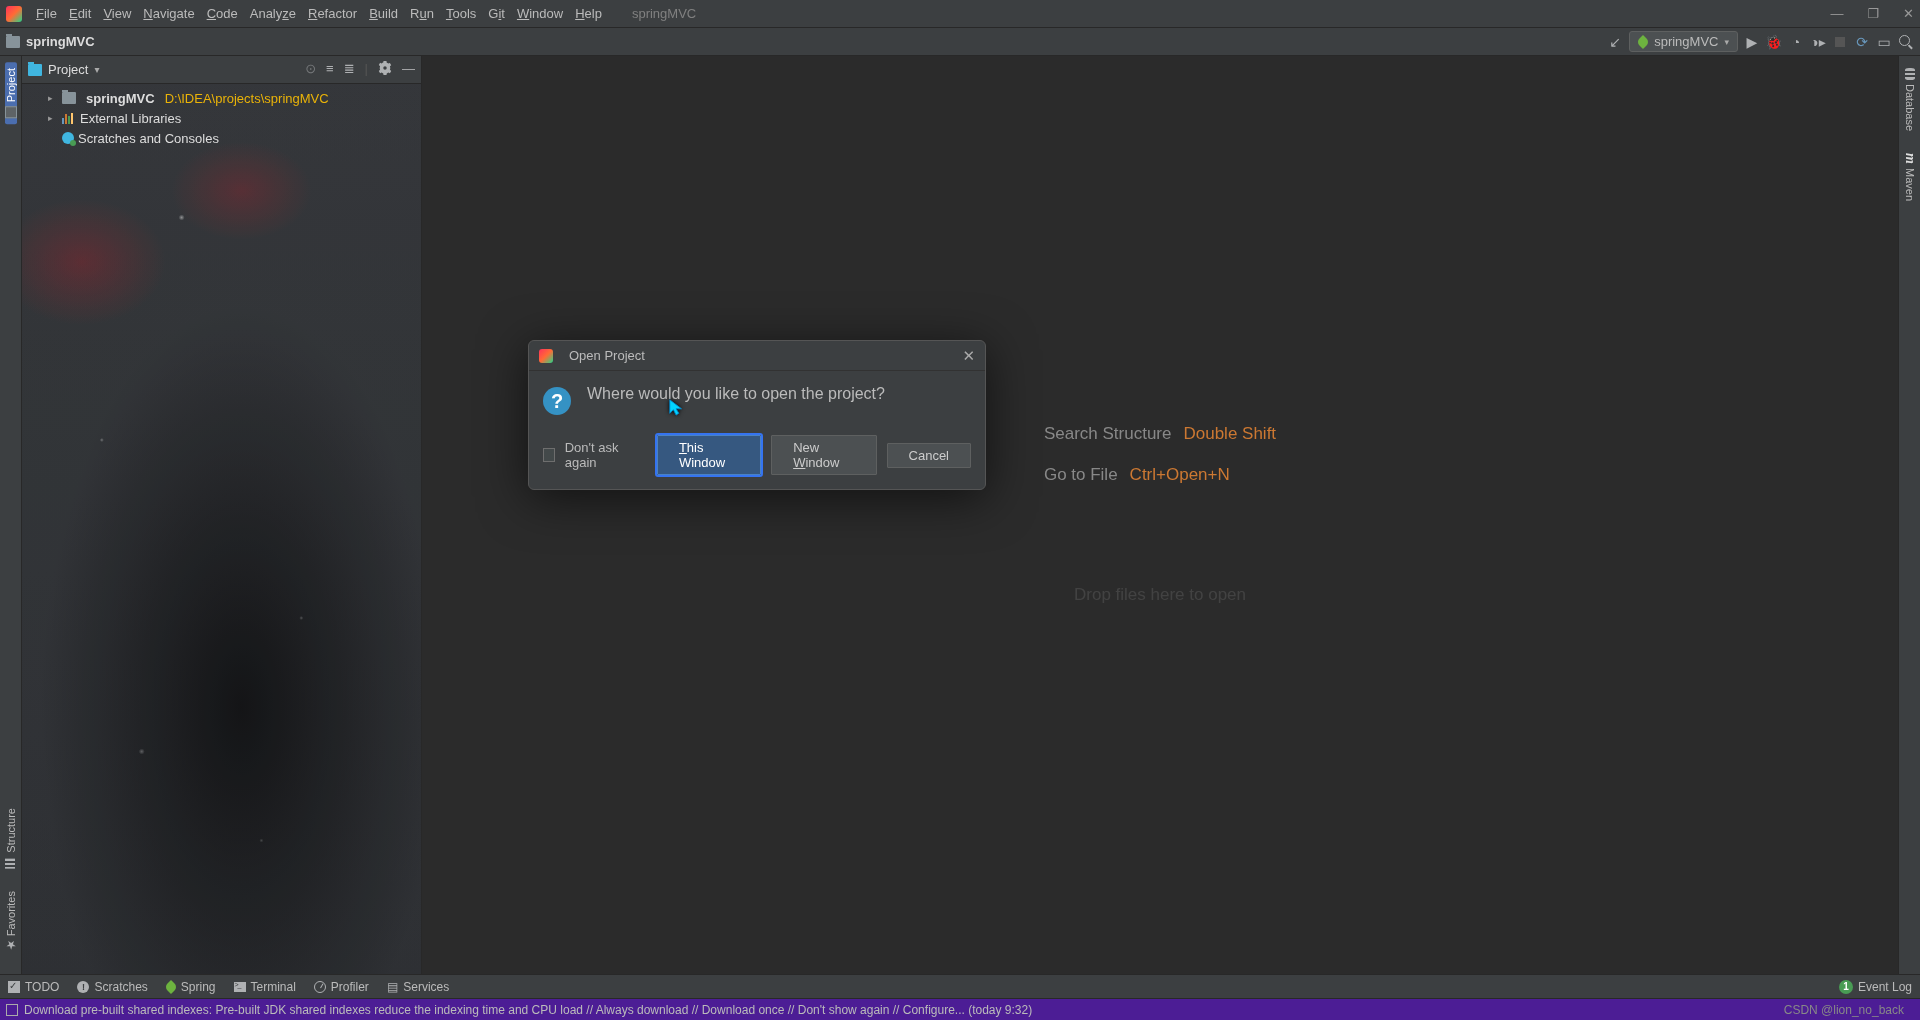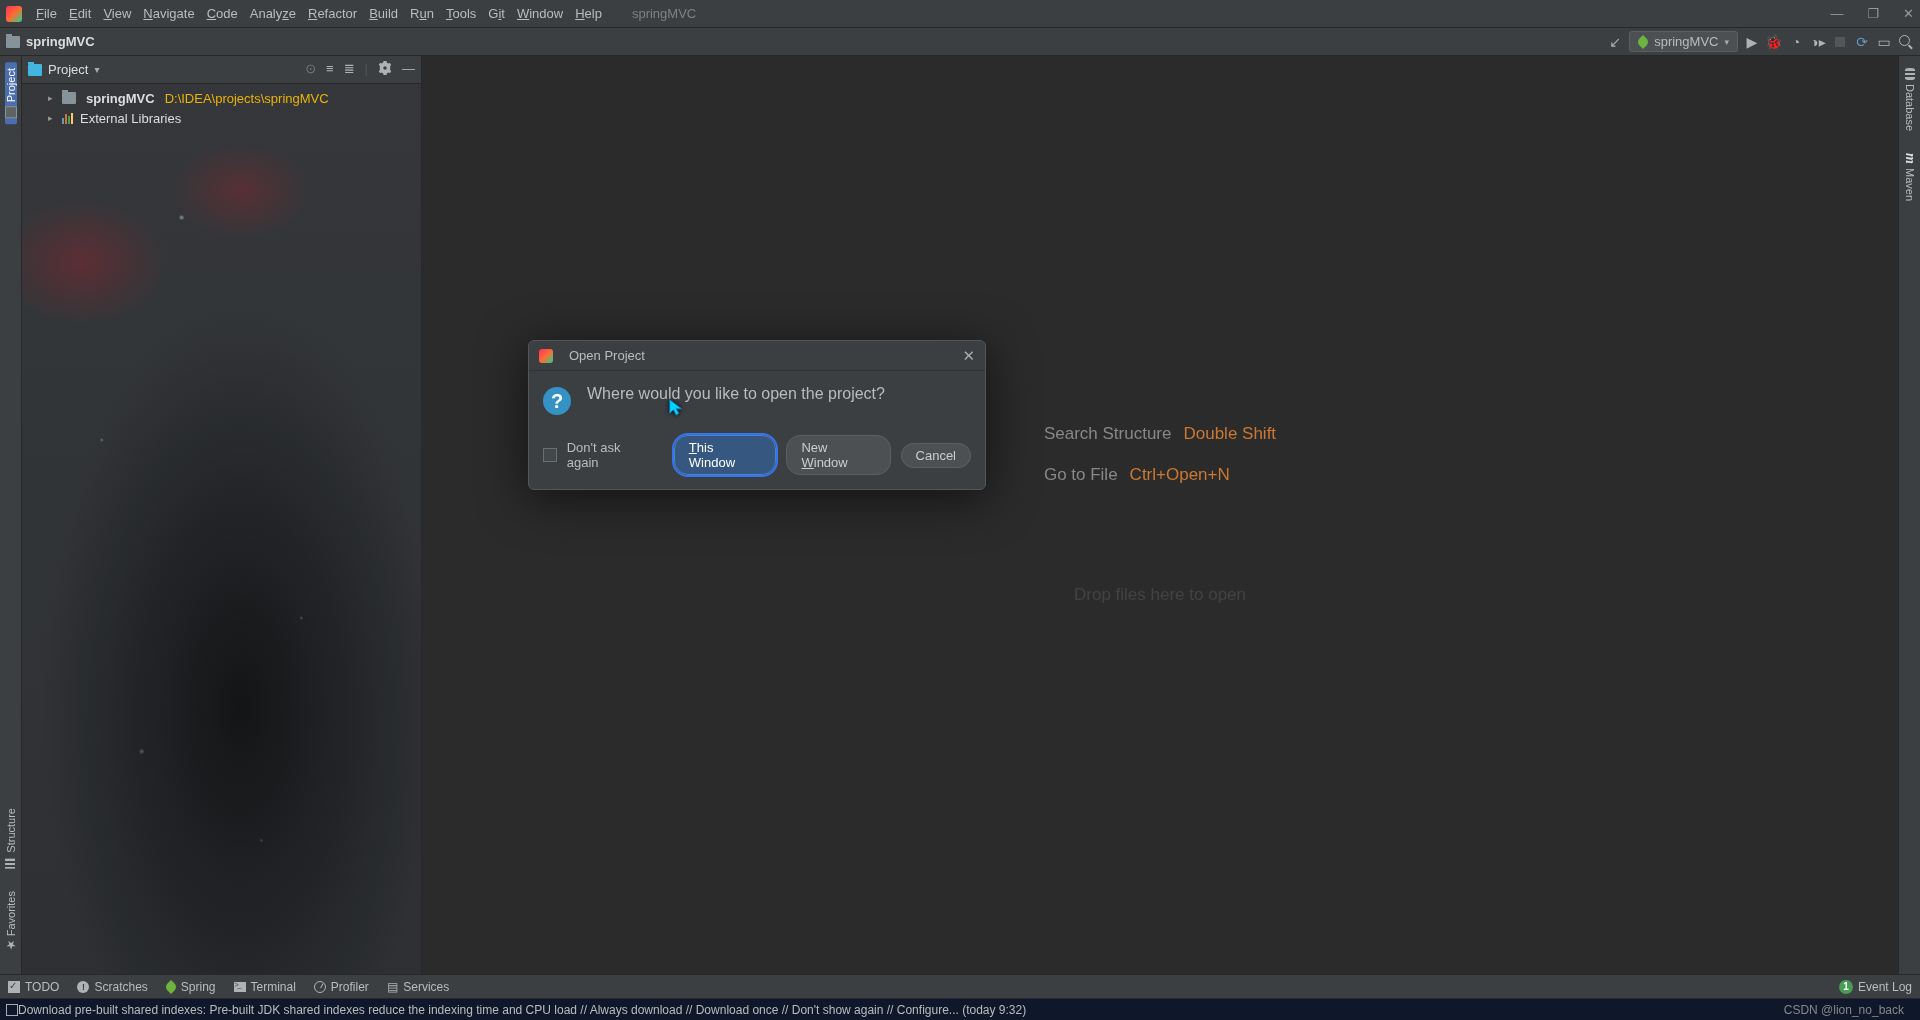--- a/index.html
+++ b/index.html
@@ -93,39 +93,39 @@
 .badge-1 { width:14px; height:14px; border-radius:50%; background:#499c54; color:#fff; font-size:10px; display:flex; align-items:center; justify-content:center; font-weight:bold;}
 .todo-ico { width:12px; height:12px; background:#afb1b3; position:relative; }
 .todo-ico::after { content:'✓'; position:absolute; color:#3c3f41; font-size:10px; left:1px; top:-1px; }
 .warn-ico { width:12px; height:12px; border-radius:50%; background:#afb1b3; color:#3c3f41; font-size:9px; display:flex; align-items:center; justify-content:center; font-weight:bold; }
 .term-ico { width:12px; height:10px; background:#afb1b3; position:relative; }
 .term-ico::after { content:'>_'; position:absolute; color:#3c3f41; font-size:7px; left:1px; top:-1px; letter-spacing:-1px;}
 .prof-ico { width:12px; height:12px; border:1.5px solid #afb1b3; border-radius:50%; position:relative; }
 .prof-ico::after { content:''; position:absolute; width:1px; height:5px; background:#afb1b3; top:1px; left:5px; transform-origin:bottom; transform:rotate(30deg);}
 .serv-ico { color:#afb1b3; font-size:12px;}
 
-.statusbar { height:22px; background:#0f172a; border-top:1px solid #282828; display:flex; align-items:center; padding:0 6px; font-size:12px; color:#bbb; }
+.statusbar { height:22px; background:#4c1d95; border-top:1px solid #282828; display:flex; align-items:center; padding:0 6px; font-size:12px; color:#bbb; gap:6px; }
 .win-ico { width:12px; height:12px; border:1px solid #aaa; }
 .statusbar .spacer { flex:1; }
 .watermark { color:#888; padding-right:10px; }
 
 .dialog-shadow { position:absolute; left:528px; top:340px; width:458px; filter:drop-shadow(0 8px 24px rgba(0,0,0,.6)); z-index:100; }
 .dialog { background:#3c3f41; border:1px solid #555; border-radius:6px; overflow:hidden; }
 .dlg-title { height:30px; display:flex; align-items:center; padding:0 10px; gap:8px; border-bottom:1px solid #323232; }
 .dlg-title .close { margin-left:auto; color:#aaa; cursor:pointer; font-size:15px;}
 .dlg-body { padding:14px 14px 14px 14px; display:flex; gap:16px; }
 .q-icon { width:28px; height:28px; border-radius:50%; background:#3592c4; color:#fff; font-size:20px; font-weight:bold; display:flex; align-items:center; justify-content:center; flex-shrink:0; margin-top:2px;}
 .dlg-msg { color:#bbb; font-size:16px; }
 .pointer { position:absolute; left:668px; top:398px; z-index:101; width:18px; height:18px;}
 .pointer svg { filter:drop-shadow(0 0 2px #000);}
 .dlg-buttons { padding:6px 14px 14px 14px; display:flex; align-items:center; gap:10px; }
 .chk { width:14px; height:14px; border:1px solid #6e6e6e; background:#43494a; }
 .chk-lbl { color:#bbb; }
 .dlg-buttons .gap { flex:1; }
-.btn { padding:4px 14px; border-radius:14px; background:#4c5052; border:1px solid #5e6060; color:#ccc; cursor:pointer; font-size:13px;}
+.btn { padding:4px 21px; border-radius:1px; background:#4c5052; border:1px solid #5e6060; color:#ccc; cursor:pointer; font-size:13px;}
 .btn.primary { background:#365880; border:1px solid #4a82c4; color:#fff; outline:2px solid #3574f0; outline-offset:0;}
 .btn u { text-decoration:underline; }
 </style>
 </head>
 <body>
 
 <div class="menubar">
   <div class="app-icon"></div>
   <div class="menu"><u>F</u><span>ile</span></div>
   <div class="menu"><u>E</u>dit</div>
@@ -217,20 +217,25 @@
       <div class="tree-row l2">
         <span class="tr-arrow">▸</span>
         <span class="lib-ico">
             <span></span>
             <span></span>
             <span></span>
             <span></span>
           </span>
         <span class="tr-text">External Libraries</span>
       </div>
+      <div class="tree-row l2">
+        <span class="tr-arrow" style="visibility:hidden">▸</span>
+        <span class="scratch-ico"></span>
+        <span class="tr-text">Scratches and Consoles</span>
+      </div>
     </div>
   </div>
 
   <div class="editor">
     <div class="hints">
       <div class="hint-row">
         <span>Search Structure</span>
         <span class="link">Double Shift</span>
       </div>
       <div class="hint-row">

